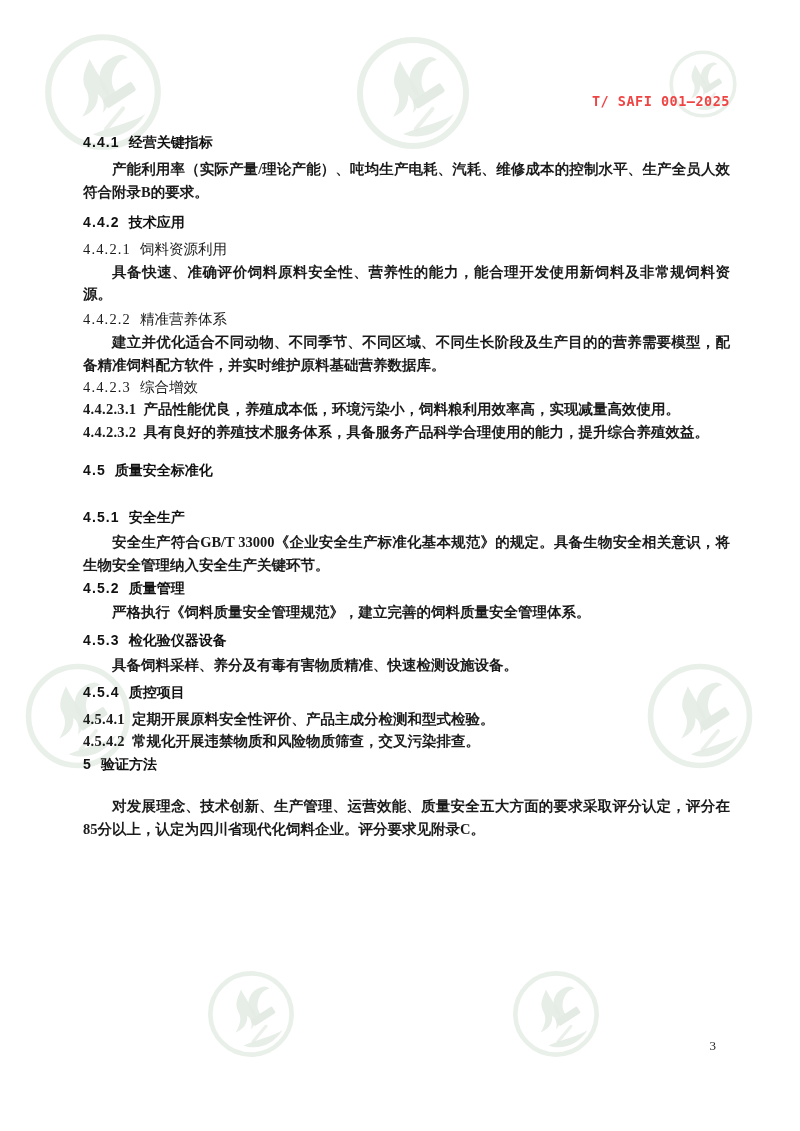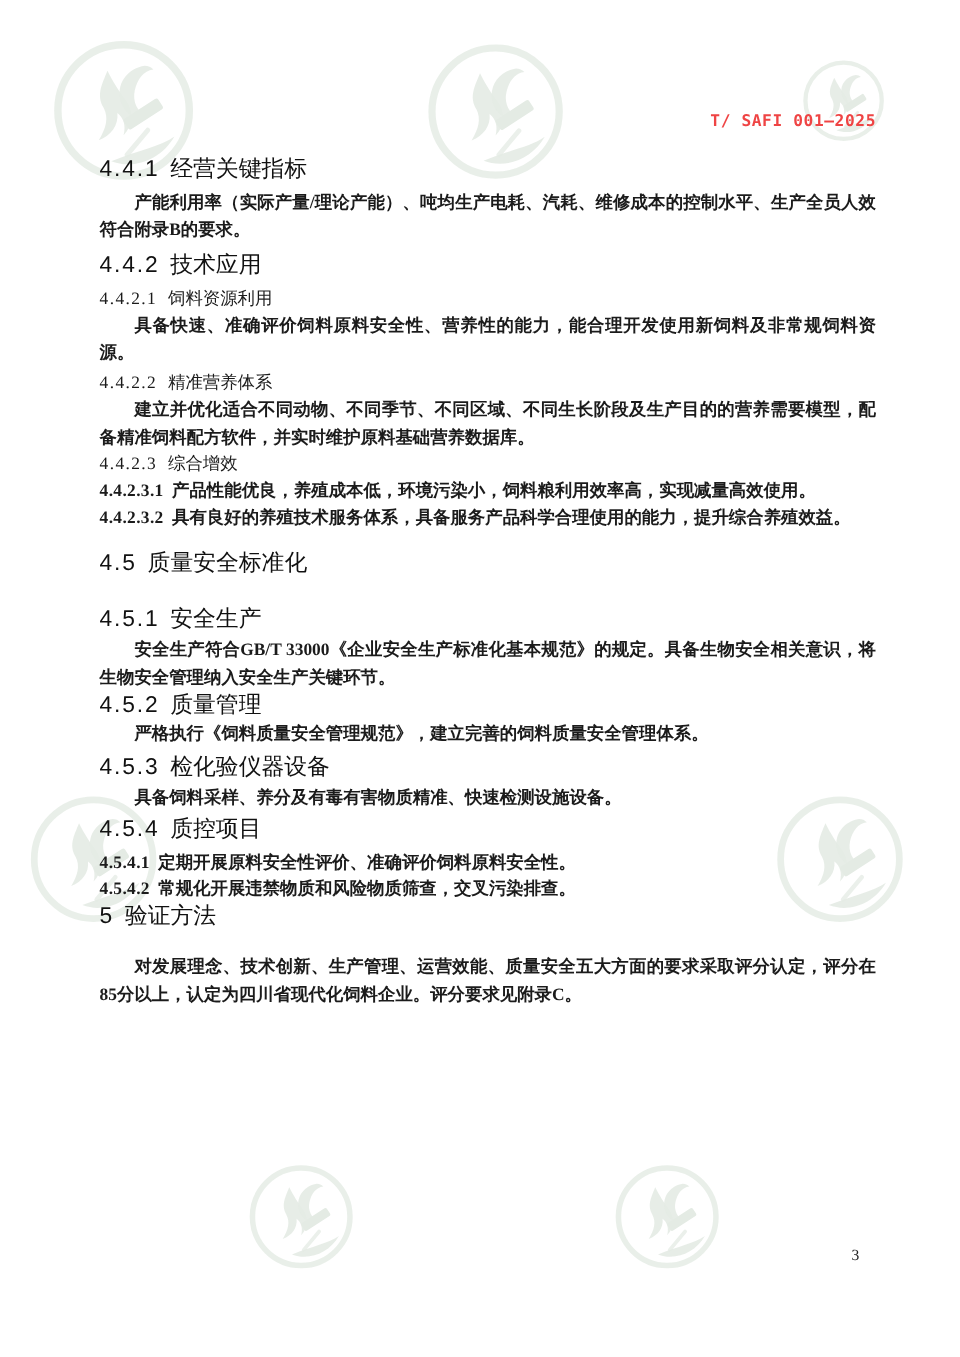--- a/index.html
+++ b/index.html
@@ -34,22 +34,22 @@
     position:absolute;
     left:83px;top:131px;
     width:647px;
     font-size:14.5px;
     line-height:22.4px;
   }
   .blk{margin:0;font-weight:bold;}
   .blk .num{letter-spacing:.08em;margin-right:9px;}
   .h2,.h3{
     font-family:"Liberation Sans","DejaVu Sans",sans-serif;
-    font-weight:400;
-    font-size:19px;
+    font-weight:700;
+    font-size:14px;
     color:#111;
   }
   .sub{font-weight:400;}
   .p{
     text-indent:2em;
     text-align:justify;
   }
   .item .num{letter-spacing:.02em;margin-right:7px;}
   
   .mt0{margin-top:0}.mt1{margin-top:1px}.mt2{margin-top:2px}.mt3{margin-top:3px}
@@ -121,21 +121,21 @@
       <div class="blk item mt0"><span class="num">4.4.2.3.1</span><span class="ttl">产品性能优良，养殖成本低，环境污染小，饲料粮利用效率高，实现减量高效使用。</span></div>
       <div class="blk item mt0"><span class="num">4.4.2.3.2</span><span class="ttl">具有良好的养殖技术服务体系，具备服务产品科学合理使用的能力，提升综合养殖效益。</span></div>
       <div class="blk h2 mt16"><span class="num">4.5</span><span class="ttl">质量安全标准化</span></div>
       <div class="blk h3 mt24"><span class="num">4.5.1</span><span class="ttl">安全生产</span></div>
       <p class="blk p mt3">安全生产符合GB/T 33000《企业安全生产标准化基本规范》的规定。具备生物安全相关意识，将生物安全管理纳入安全生产关键环节。</p>
       <div class="blk h3 mt1"><span class="num">4.5.2</span><span class="ttl">质量管理</span></div>
       <p class="blk p mt2">严格执行《饲料质量安全管理规范》，建立完善的饲料质量安全管理体系。</p>
       <div class="blk h3 mt5"><span class="num">4.5.3</span><span class="ttl">检化验仪器设备</span></div>
       <p class="blk p mt3">具备饲料采样、养分及有毒有害物质精准、快速检测设施设备。</p>
       <div class="blk h3 mt4"><span class="num">4.5.4</span><span class="ttl">质控项目</span></div>
-      <div class="blk item mt5"><span class="num">4.5.4.1</span><span class="ttl">定期开展原料安全性评价、准确评价饲料原料安全性。</span></div>
+      <div class="blk item mt5"><span class="num">4.5.4.1</span><span class="ttl">定期开展原料安全性评价、产品主成分检测和型式检验。</span></div>
       <div class="blk item mt0"><span class="num">4.5.4.2</span><span class="ttl">常规化开展违禁物质和风险物质筛查，交叉污染排查。</span></div>
       <div class="blk h2 mt21"><span class="num">5</span><span class="ttl">验证方法</span></div>
       <p class="blk p mt20">对发展理念、技术创新、生产管理、运营效能、质量安全五大方面的要求采取评分认定，评分在85分以上，认定为四川省现代化饲料企业。评分要求见附录C。</p>
     </main>
 
   <div class="page-number">3</div>
 
 </div>
 
 </body></html>

